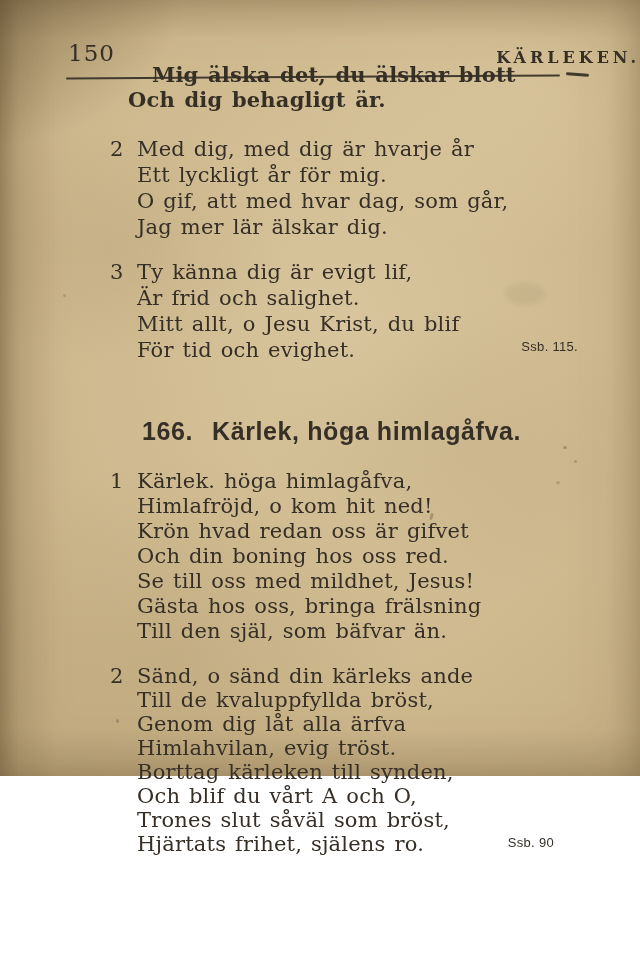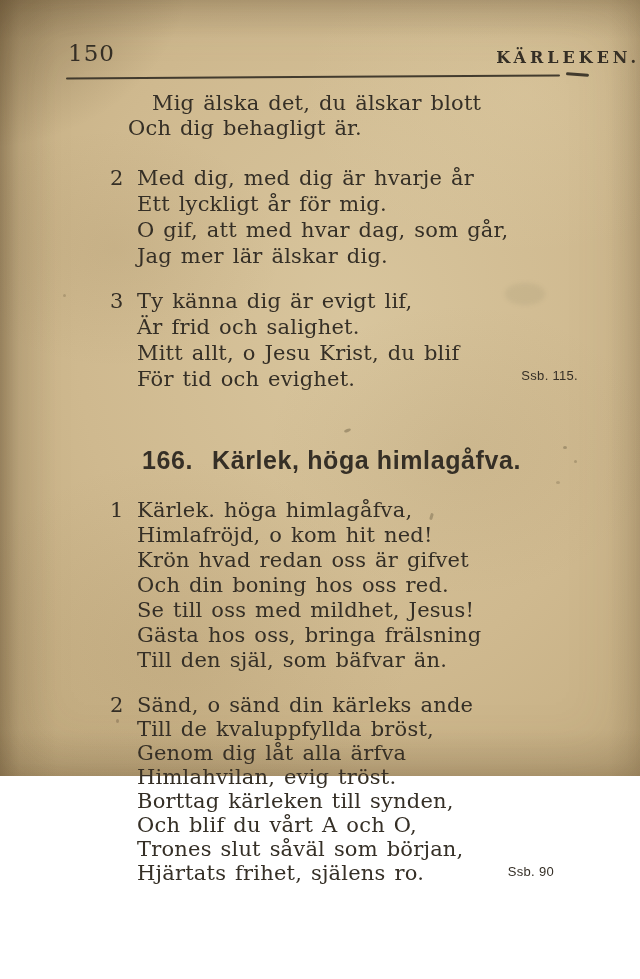--- a/index.html
+++ b/index.html
@@ -32,21 +32,21 @@
     font-size:16px;font-weight:bold;letter-spacing:4px;padding-left:18px;}
   .rule{position:absolute;left:66px;top:76px;width:494px;height:2px;
     background:#423b2e;transform:rotate(-0.35deg);border-radius:1px;}
   .rule-dash{position:absolute;left:566px;top:73px;width:23px;height:3px;
     background:#423b2e;transform:rotate(4deg);border-radius:2px;}
   
   .text-col{position:absolute;left:110px;top:0;right:0;}
   .verse{position:relative;padding-left:27px;font-size:21px;line-height:25px;
     letter-spacing:.2px;word-spacing:2px;}
   .vno{position:absolute;left:0;top:0;}
-  .v-partial{margin-top:91px;padding-left:18px;}
+  .v-partial{margin-top:62px;padding-left:18px;font-weight:bold;}
   .v-partial .ind{margin-left:24px;}
   .v2c{margin-top:24px;line-height:26px;}
   .v3c{margin-top:19px;line-height:26px;}
   .v1h{margin-top:23px;line-height:25px;}
   .v2h{margin-top:20px;line-height:24px;}
   .source{position:relative;text-align:right;font-family:"Liberation Sans",sans-serif;
     font-weight:normal;font-size:13px;letter-spacing:.3px;}
   .src1{margin-top:-24px;margin-right:62px;}
   .src2{margin-top:-21px;margin-right:86px;}
   .hymn-head{margin:62px 0 0 32px;font-family:"Liberation Sans",sans-serif;
@@ -119,21 +119,21 @@
       </div>
 
       <div class="verse v2h">
         <span class="vno">2</span>
         <div class="vline">Sänd, o sänd din kärleks ande</div>
         <div class="vline">Till de kvaluppfyllda bröst,</div>
         <div class="vline">Genom dig låt alla ärfva</div>
         <div class="vline">Himlahvilan, evig tröst.</div>
         <div class="vline">Borttag kärleken till synden,</div>
         <div class="vline">Och blif du vårt A och O,</div>
-        <div class="vline">Trones slut såväl som början,</div>
+        <div class="vline">Trones slut såväl som bröst,</div>
         <div class="vline">Hjärtats frihet, själens ro.</div>
       </div>
 
       <div class="source src2">Ssb. 90</div>
     </section>
 
   </div>
 
   <span class="speck sp-a"></span>
   <span class="speck sp-b"></span>

